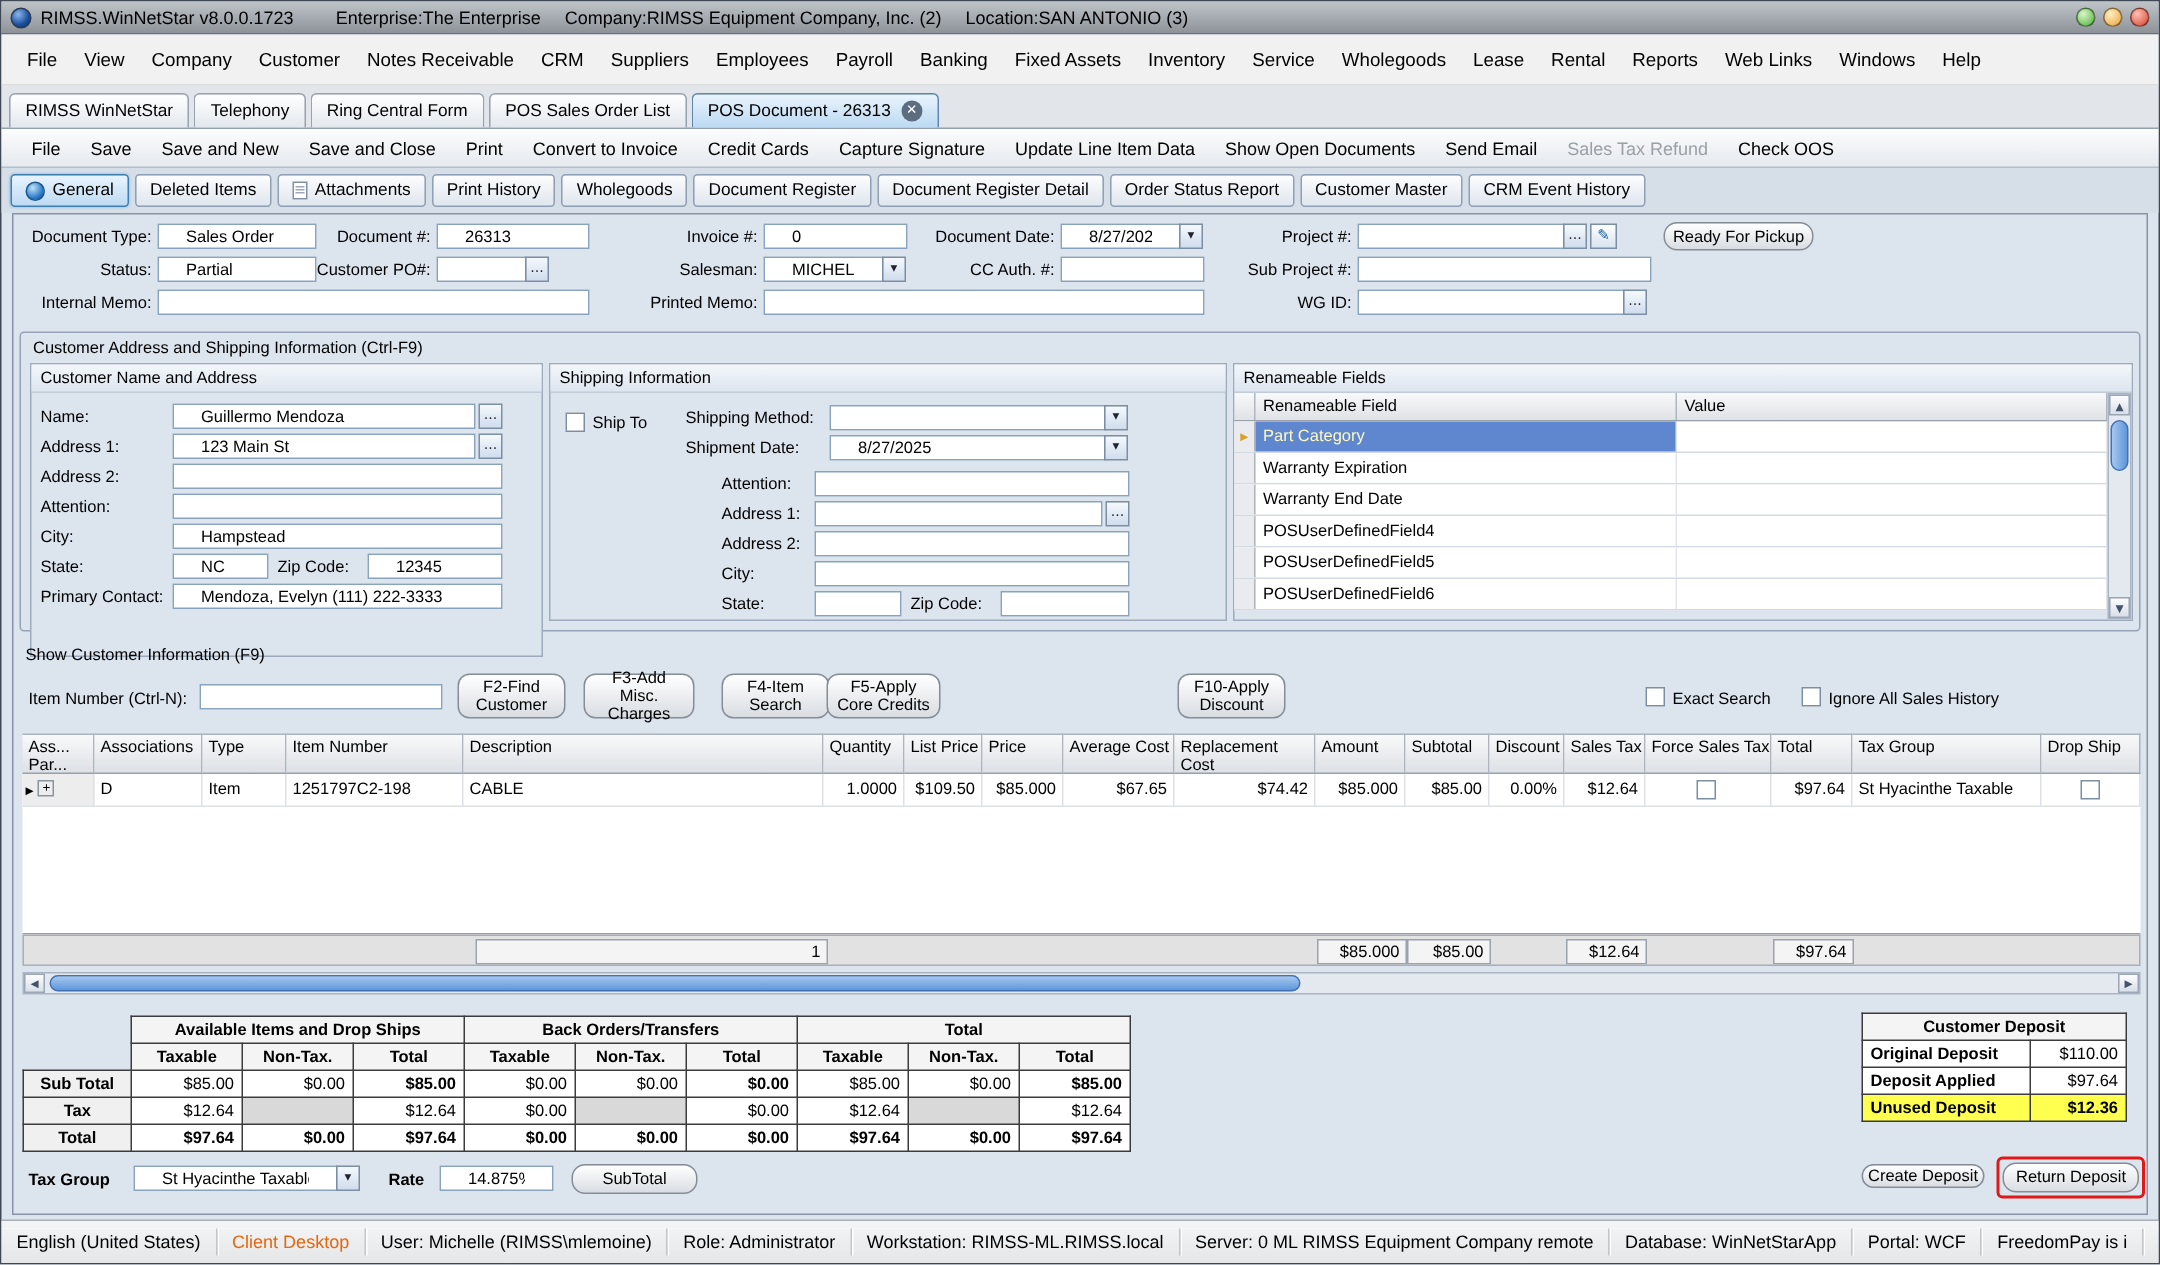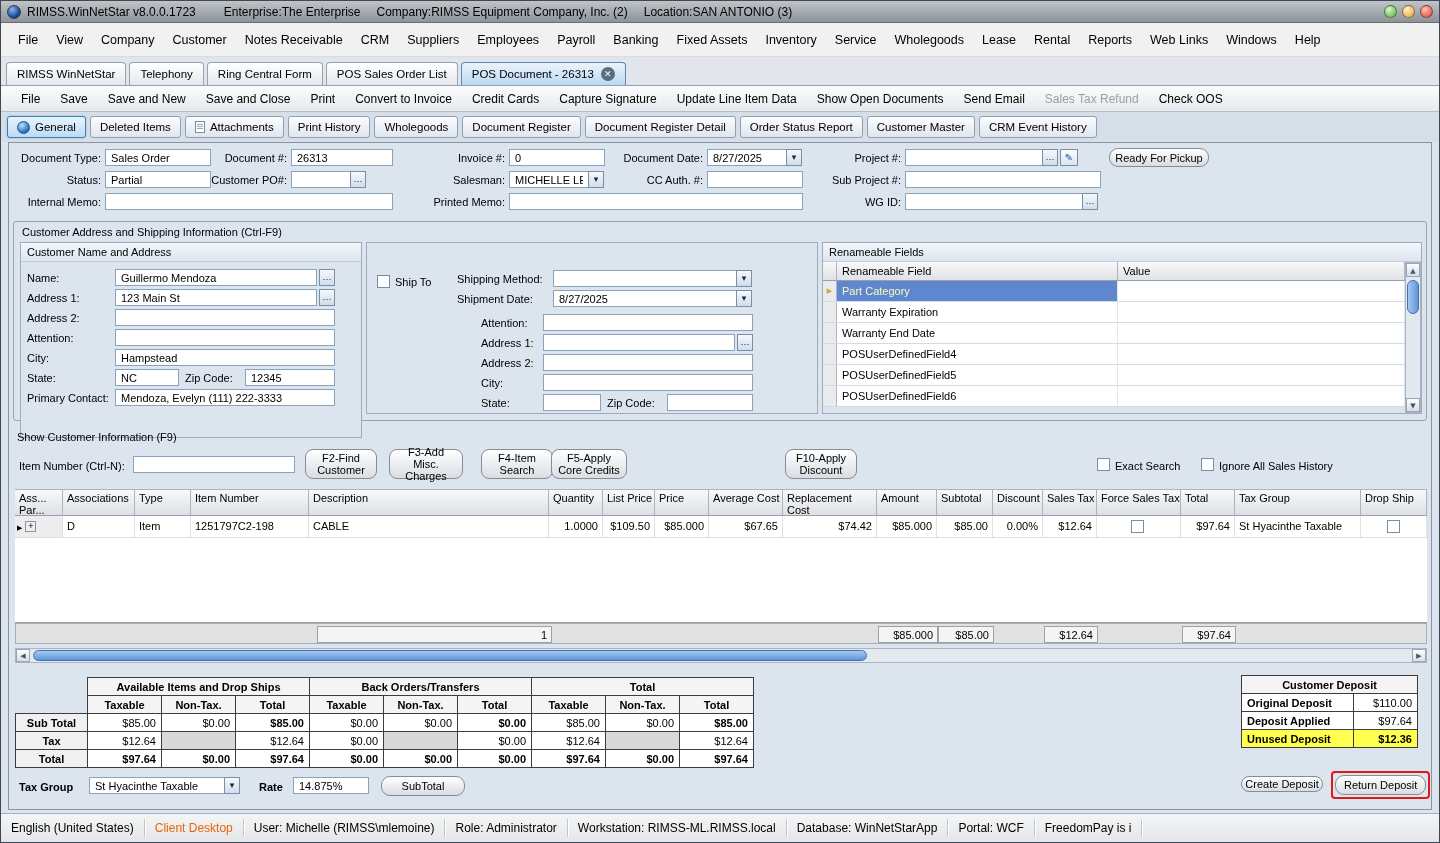--- a/index.html
+++ b/index.html
@@ -34,21 +34,21 @@
 .subtab{height:22px;display:flex;align-items:center;padding:4px 9px;border:1px solid #8fa0b5;border-radius:3px;background:linear-gradient(#fcfdfe,#dfe6ee);font-size:11.5px;white-space:nowrap}
 .subtab.active{border-color:#3c7fb1;background:linear-gradient(#e8f4fe,#bedaf2);box-shadow:0 0 2px #7fb2dd}
 .gen-icon{width:13px;height:13px;border-radius:50%;background:radial-gradient(circle at 35% 30%,#bfe3f8,#2878c8 65%,#0f4a8a);border:1px solid #1d5globalc;border:1px solid #1d588c;margin-right:5px}
 .page-icon{width:10px;height:12px;background:#fff;border:1px solid #8090a0;margin-right:5px;position:relative}
 .page-icon:after{content:"";position:absolute;left:1px;top:2px;width:6px;height:1px;background:#9aa8b8;box-shadow:0 2px 0 #9aa8b8,0 4px 0 #9aa8b8}
 
 .main{position:relative;flex:1;margin:0 7px 3px 7px;border:1px solid #8894a6;background:#dce4ee;overflow:hidden}
 .lb{position:absolute;height:16px;line-height:16px;white-space:nowrap}
 .lb.r{text-align:right}
 .lb.b{font-weight:bold}
-.tf{position:absolute;height:17px;border:1px solid #89a3bd;background:#fff;font:11px "Liberation Sans",sans-serif;padding:0 5px}
+.tf{position:absolute;height:17px;border:1px solid #89a3bd;background:#fff;font:11px "Liberation Sans",sans-serif;padding:0 18px}
 .dots,.ddb{position:absolute;width:16px;height:17px;border:1px solid #7c8ea4;background:linear-gradient(#f5f9fc,#cfdded);font-size:9px;line-height:14px;text-align:center;color:#223}
 .editbtn{position:absolute;width:18px;height:17px;border:1px solid #7c8ea4;background:linear-gradient(#fdfefe,#d8e4f0);font-size:10px;line-height:15px;text-align:center;color:#1a5c9e}
 .cb{position:absolute;width:13px;height:13px;border:1px solid #7c8ea4;background:#fff}
 .btnr{position:absolute;border:1px solid #848c96;border-radius:9px;background:linear-gradient(#ffffff,#d9dde2);font:11px "Liberation Sans",sans-serif;text-align:center;display:flex;align-items:center;justify-content:center}
 .fbtn{position:absolute;height:30px;border:1px solid #848c96;border-radius:8px;background:linear-gradient(#ffffff,#d9dde2);font:11px "Liberation Sans",sans-serif;text-align:center;display:flex;align-items:center;justify-content:center;padding:0 4px;line-height:12px}
 .group{position:absolute;border:1px solid #95a3b6;border-radius:3px}
 .group-title{position:absolute;left:8px;top:3px;height:14px;line-height:14px}
 .panel{position:absolute;border:1px solid #9dabbd;background:#dce4ee}
 .panel-h{height:19px;line-height:19px;padding-left:6px;background:linear-gradient(#f3f7fb,#dde5ef);border-bottom:1px solid #c2ccd8;white-space:nowrap}
 
@@ -263,20 +263,21 @@
         <input class="tf" style="left: 94px; top: 106px; width: 220px;" value="Hampstead">
         <span class="lb" style="left:6px;top:127px;width:86px">State:</span>
         <input class="tf" style="left: 94px; top: 126px; width: 64px;" value="NC">
         <span class="lb" style="left:164px;top:127px;width:56px">Zip Code:</span>
         <input class="tf" style="left: 224px; top: 126px; width: 90px;" value="12345">
         <span class="lb" style="left:6px;top:147px;width:86px">Primary Contact:</span>
         <input class="tf" style="left: 94px; top: 146px; width: 220px;" value="Mendoza, Evelyn (111) 222-3333">
       </div>
 
       <div class="panel" style="left:352px;top:20px;width:452px;height:172px">
+        <div class="panel-h">Shipping Information</div>
         <span class="cb" style="left:10px;top:32px"></span>
         <span class="lb" style="left:28px;top:31px;width:50px">Ship To</span>
         <span class="lb" style="left:90px;top:28px;width:94px">Shipping Method:</span>
         <input class="tf" style="left: 186px; top: 27px; width: 184px;" value="">
         <span class="ddb ic" style="left:369px;top:27px">▾</span>
         <span class="lb" style="left:90px;top:48px;width:94px">Shipment Date:</span>
         <input class="tf" style="left: 186px; top: 47px; width: 184px;" value="8/27/2025">
         <span class="ddb ic" style="left:369px;top:47px">▾</span>
         <span class="lb" style="left:114px;top:72px;width:62px">Attention:</span>
         <input class="tf" style="left: 176px; top: 71px; width: 210px;" value="">
@@ -505,18 +506,19 @@
     </span>
 
   </div>
 
   <div class="statusbar">
     <span class="sb-item">English (United States)</span>
     <span class="sb-item orange">Client Desktop</span>
     <span class="sb-item">User: Michelle (RIMSS\mlemoine)</span>
     <span class="sb-item">Role: Administrator</span>
     <span class="sb-item">Workstation: RIMSS-ML.RIMSS.local</span>
+    <span class="sb-item">Server: 0  ML RIMSS Equipment Company remote</span>
     <span class="sb-item">Database: WinNetStarApp</span>
     <span class="sb-item">Portal: WCF</span>
     <span class="sb-item">FreedomPay is i</span>
   </div>
 
 </div>
 
 </body></html>

